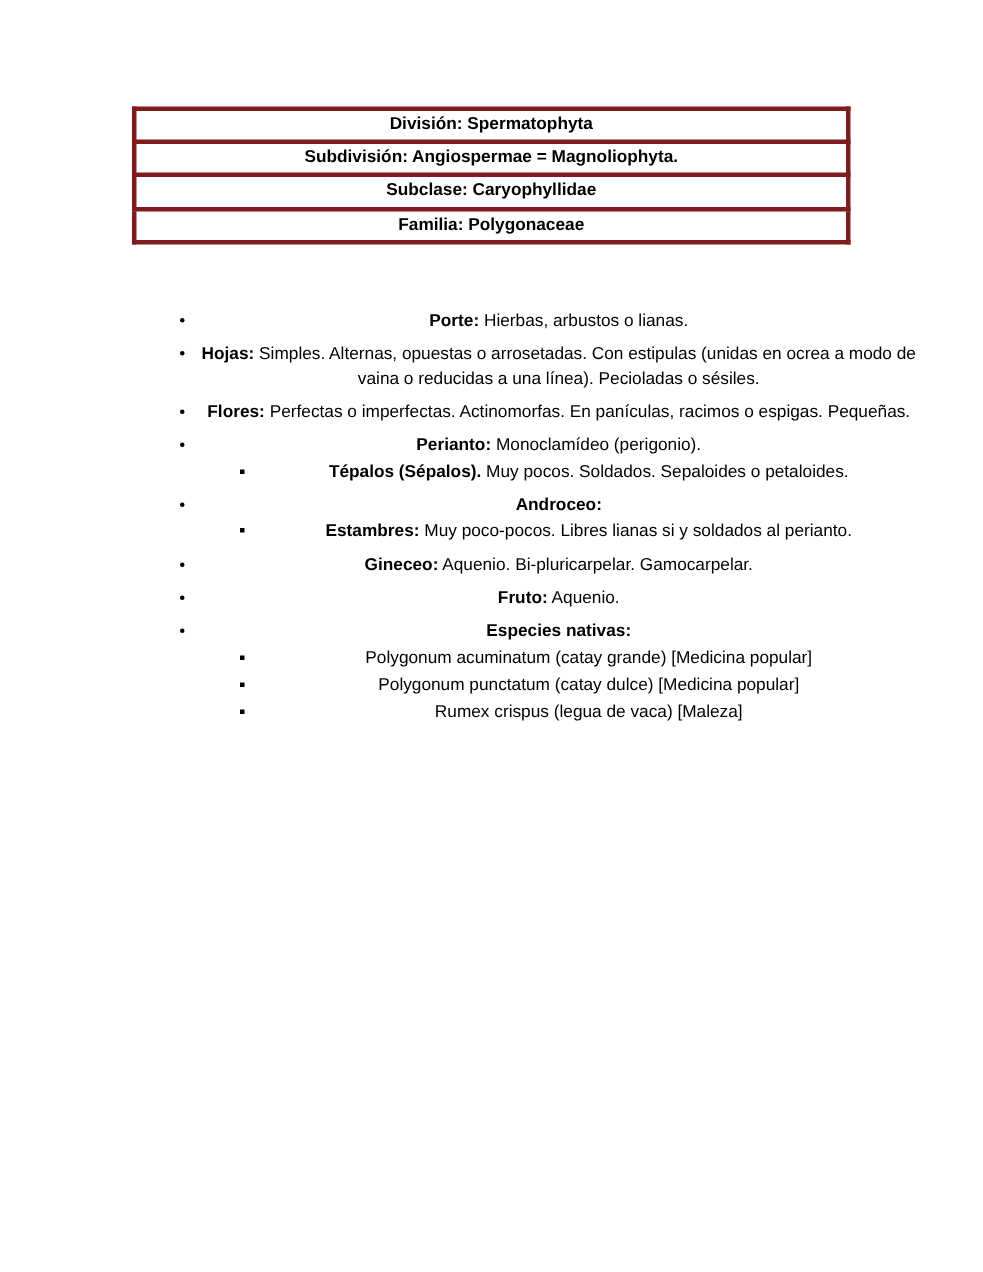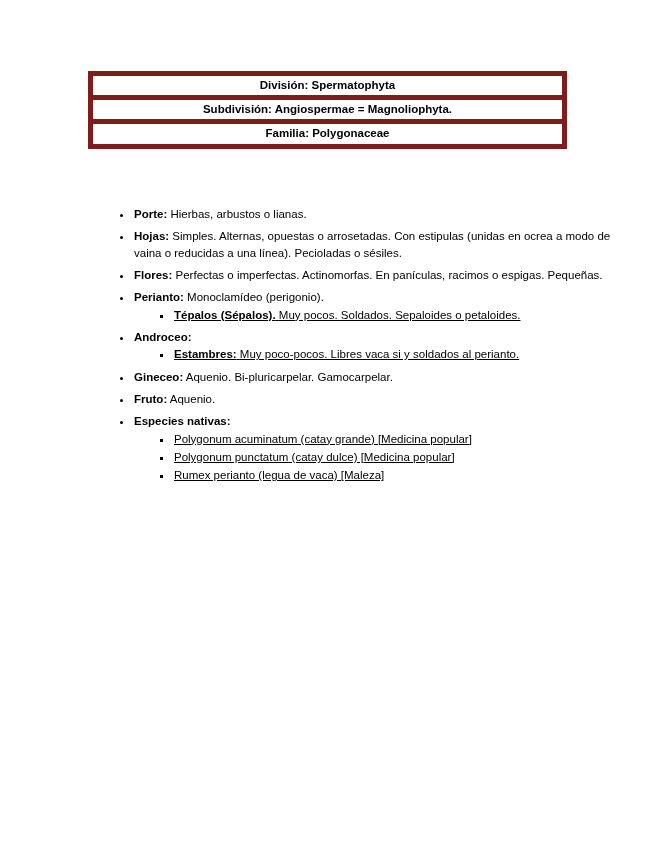--- a/index.html
+++ b/index.html
@@ -18,68 +18,71 @@
   }
   .tax-table {
     position: absolute;
     top: 71px;
     left: 88px;
     width: 479px;
     border-collapse: collapse;
     table-layout: fixed;
   }
   .tax-table td {
-    border: 5px solid #7f1d1d;
+    border: 3px solid #7f1d1d;
     text-align: center;
     font-weight: bold;
     font-size: 11.5px;
     padding: 3px 2px;
     line-height: 1.15;
   }
   .bullets {
     position: absolute;
     top: 206px;
     left: 88px;
     width: 478px;
     margin: 0;
     padding: 0 0 0 45px;
     font-size: 11.5px;
     line-height: 1.42;
     list-style-type: disc;
   }
   .bullets > li {
     margin: 0 0 6px 0;
     padding-left: 1px;
+    text-align: center;
   }
   .subs {
     margin: 1px 0 0 0;
     padding: 0 0 0 39px;
     list-style-type: square;
   }
   .subs > li {
     margin: 0 0 2px 0;
     padding-left: 1px;
-    text-decoration: underline;
   }
   .lbl {
     font-weight: bold;
   }
 </style>
 </head>
 <body>
 
 <div class="page">
 
   <table class="tax-table">
     <tbody>
       <tr>
           <td>División: Spermatophyta</td>
         </tr>
       <tr>
           <td>Subdivisión: Angiospermae = Magnoliophyta.</td>
+        </tr>
+      <tr>
+          <td>Subclase: Caryophyllidae</td>
         </tr>
       <tr>
           <td>Familia: Polygonaceae</td>
         </tr>
     </tbody>
   </table>
 
   <ul class="bullets">
 
     <li>
@@ -106,21 +109,21 @@
           <span>Muy pocos. Soldados. Sepaloides o petaloides.</span>
         </li>
       </ul>
     </li>
 
     <li>
       <span class="lbl">Androceo:</span>
       <ul class="subs">
         <li>
           <span class="lbl">Estambres:</span>
-          <span>Muy poco-pocos. Libres vaca si y soldados al perianto.</span>
+          <span>Muy poco-pocos. Libres lianas si y soldados al perianto.</span>
         </li>
       </ul>
     </li>
 
     <li>
       <span class="lbl">Gineceo:</span>
       <span>Aquenio. Bi-pluricarpelar. Gamocarpelar.</span>
     </li>
 
     <li>
@@ -131,20 +134,20 @@
     <li>
       <span class="lbl">Especies nativas:</span>
       <ul class="subs">
         <li>
           <span>Polygonum acuminatum (catay grande) [Medicina popular]</span>
         </li>
         <li>
           <span>Polygonum punctatum (catay dulce) [Medicina popular]</span>
         </li>
         <li>
-          <span>Rumex perianto (legua de vaca) [Maleza]</span>
+          <span>Rumex crispus (legua de vaca) [Maleza]</span>
         </li>
       </ul>
     </li>
 
   </ul>
 
 </div>
 
 </body></html>

